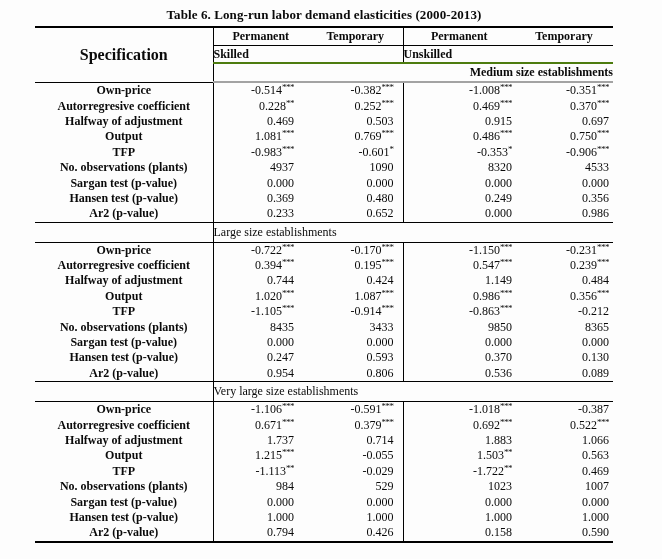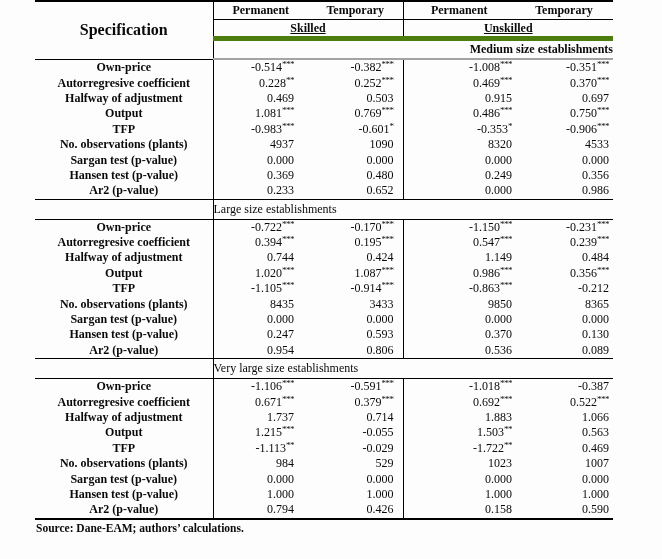--- a/index.html
+++ b/index.html
@@ -39,21 +39,21 @@
 
   
   th.spec {
     border-right: 1px solid #000;
     border-bottom: 2px solid #000;
     text-align: center;
     font-weight: bold;
     font-size: 16px;
   }
   tr.hdr-type th { height: 17px; border-bottom: 1px solid #000; font-weight: bold; text-align: center; margin-left: 27px; }
-  tr.hdr-grp  th { height: 16px; border-bottom: 5px solid #4d7c0f; font-weight: bold; text-align: center; text-decoration: underline; }
+  tr.hdr-grp  th { height: 16px; border-bottom: 2px solid #4d7c0f; font-weight: bold; text-align: left; }
   tr.hdr-sec  th { height: 17px; border-bottom: 2px solid #a3a3a3; font-weight: bold; text-align: right; }
   .bl { border-left: 1px solid #000; }
 
   
   tr.section-row td {
     height: 19px;
     border-top: 1.5px solid #000;
     border-bottom: 1.5px solid #000;
     font-weight: normal;
     text-align: left;
@@ -84,20 +84,21 @@
     margin: 2px 0 0 36px;
     font-weight: bold;
     font-size: 11.5px;
   }
 </style>
 </head>
 <body>
 
 <div class="page">
 
+  <div class="title">Table 6. Long-run labor demand elasticities (2000-2013)</div>
 
   <table class="t">
     <colgroup>
       <col style="width:178px">
       <col style="width:95px">
       <col style="width:95px">
       <col style="width:112px">
       <col style="width:98px">
     </colgroup>
     <thead>
@@ -310,15 +311,14 @@
         <tr class="data-row">
           <td class="label">Ar2 (p-value)</td>
           <td class="val c1"><span class="num">0.794</span></td>
           <td class="val c2"><span class="num">0.426</span></td>
           <td class="val c3"><span class="num">0.158</span></td>
           <td class="val c4"><span class="num">0.590</span></td>
         </tr>
       </tbody>
   </table>
 
-  <div class="source">Source: Dane-EAM; authors’ calculations.</div>
 
 </div>
 
 </body></html>

